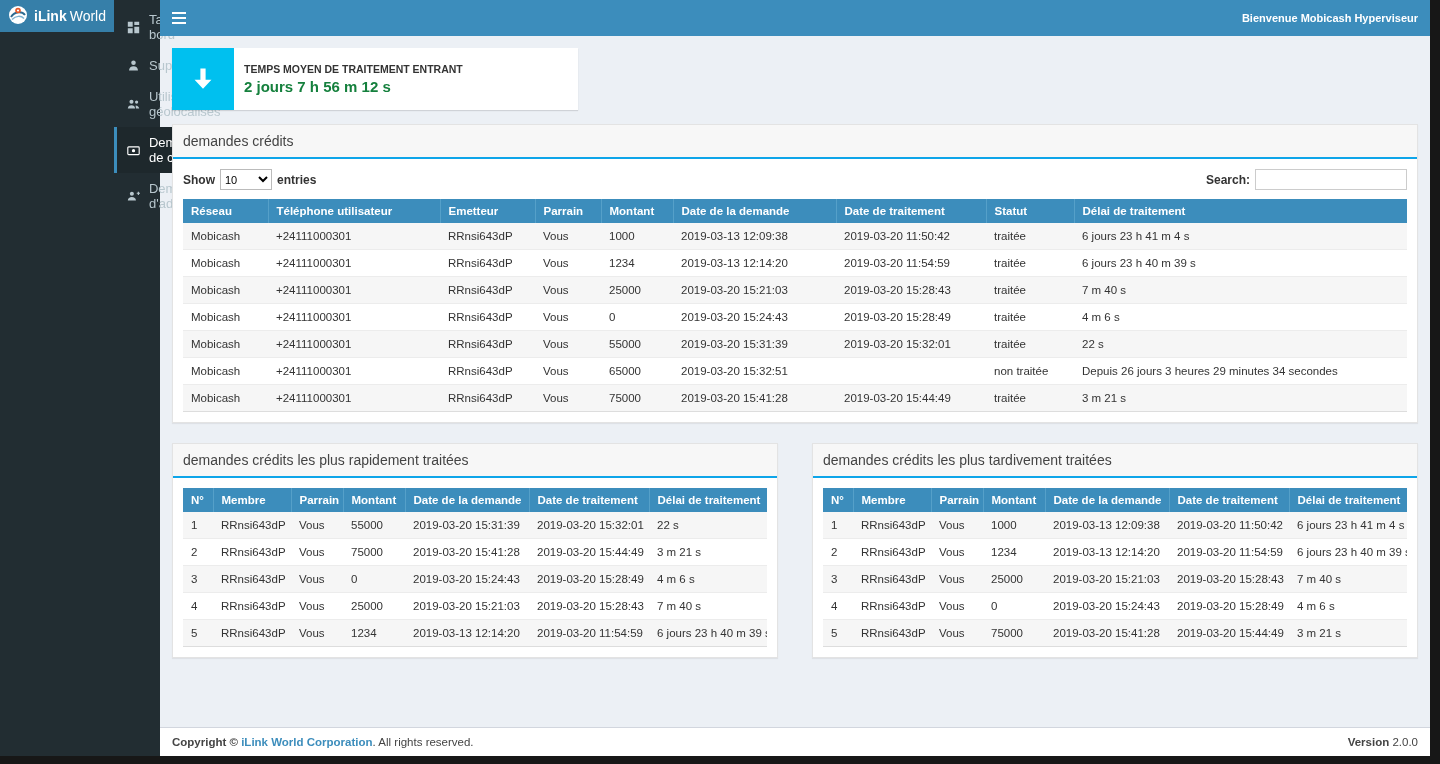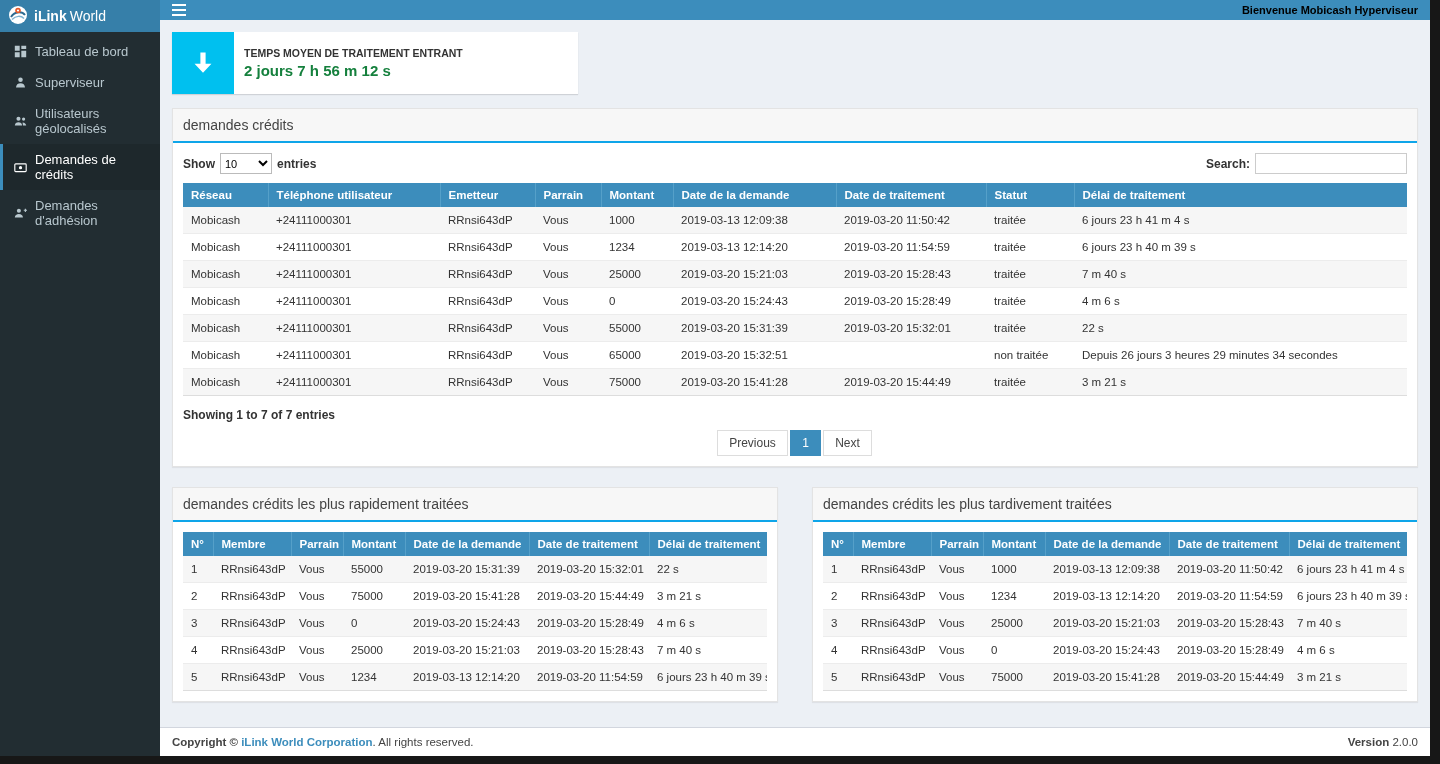--- a/index.html
+++ b/index.html
@@ -17,21 +17,21 @@
     background: var(--content-bg, #ecf0f5);
     overflow: hidden;
   }
 
   
   .sidebar {
     width: 160px;
     flex-shrink: 0;
     background: var(--sidebar-bg, #222d32);
     display: flex;
-    flex-direction: column;
+    flex-direction: row;
   }
   .logo {
     height: 32px;
     background: var(--logo-bg, #367fa9);
     color: #fff;
     display: flex;
     align-items: center;
     gap: 6px;
     padding: 0 8px;
     font-size: 14px;
@@ -54,25 +54,25 @@
   .menu-item.active {
     background: var(--sidebar-active, #1e282c);
     color: #fff;
     border-left-color: var(--accent, #3c8dbc);
   }
   .menu-item .icon { display: inline-flex; width: 14px; justify-content: center; flex-shrink: 0; }
 
   
   .main { flex: 1; min-width: 0; display: flex; flex-direction: column; }
   .navbar {
-    height: 20px;
+    height: 36px;
     background: var(--navbar, #3c8dbc);
     display: flex;
     align-items: center;
-    color: #000000;
+    color: #ffffff;
     flex-shrink: 0;
   }
   .hamburger {
     width: 38px; height: 32px;
     display: flex; align-items: center; justify-content: center;
     cursor: pointer;
   }
   .welcome { margin-left: auto; padding-right: 12px; font-size: 11px; font-weight: bold; }
   .welcome .wprefix { font-weight: bold; }
 
@@ -412,28 +412,20 @@
                   <td>RRnsi643dP</td>
                   <td>Vous</td>
                   <td>75000</td>
                   <td>2019-03-20 15:41:28</td>
                   <td>2019-03-20 15:44:49</td>
                   <td>traitée</td>
                   <td>3 m 21 s</td>
                 </tr>
               </tbody>
           </table>
-          <div class="dt-footer">
-            <div class="dt-info">Showing 1 to 7 of 7 entries</div>
-            <div class="dt-paginate">
-              <a class="page-btn">Previous</a>
-              <a class="page-btn active">1</a>
-              <a class="page-btn">Next</a>
-            </div>
-          </div>
         </div>
       </section>
 
       <div class="panel-row">
         <section class="panel">
           <div class="panel-heading">demandes crédits les plus rapidement traitées</div>
           <div class="panel-body">
             <table class="dt mini-table">
               <thead>
                 <tr>

